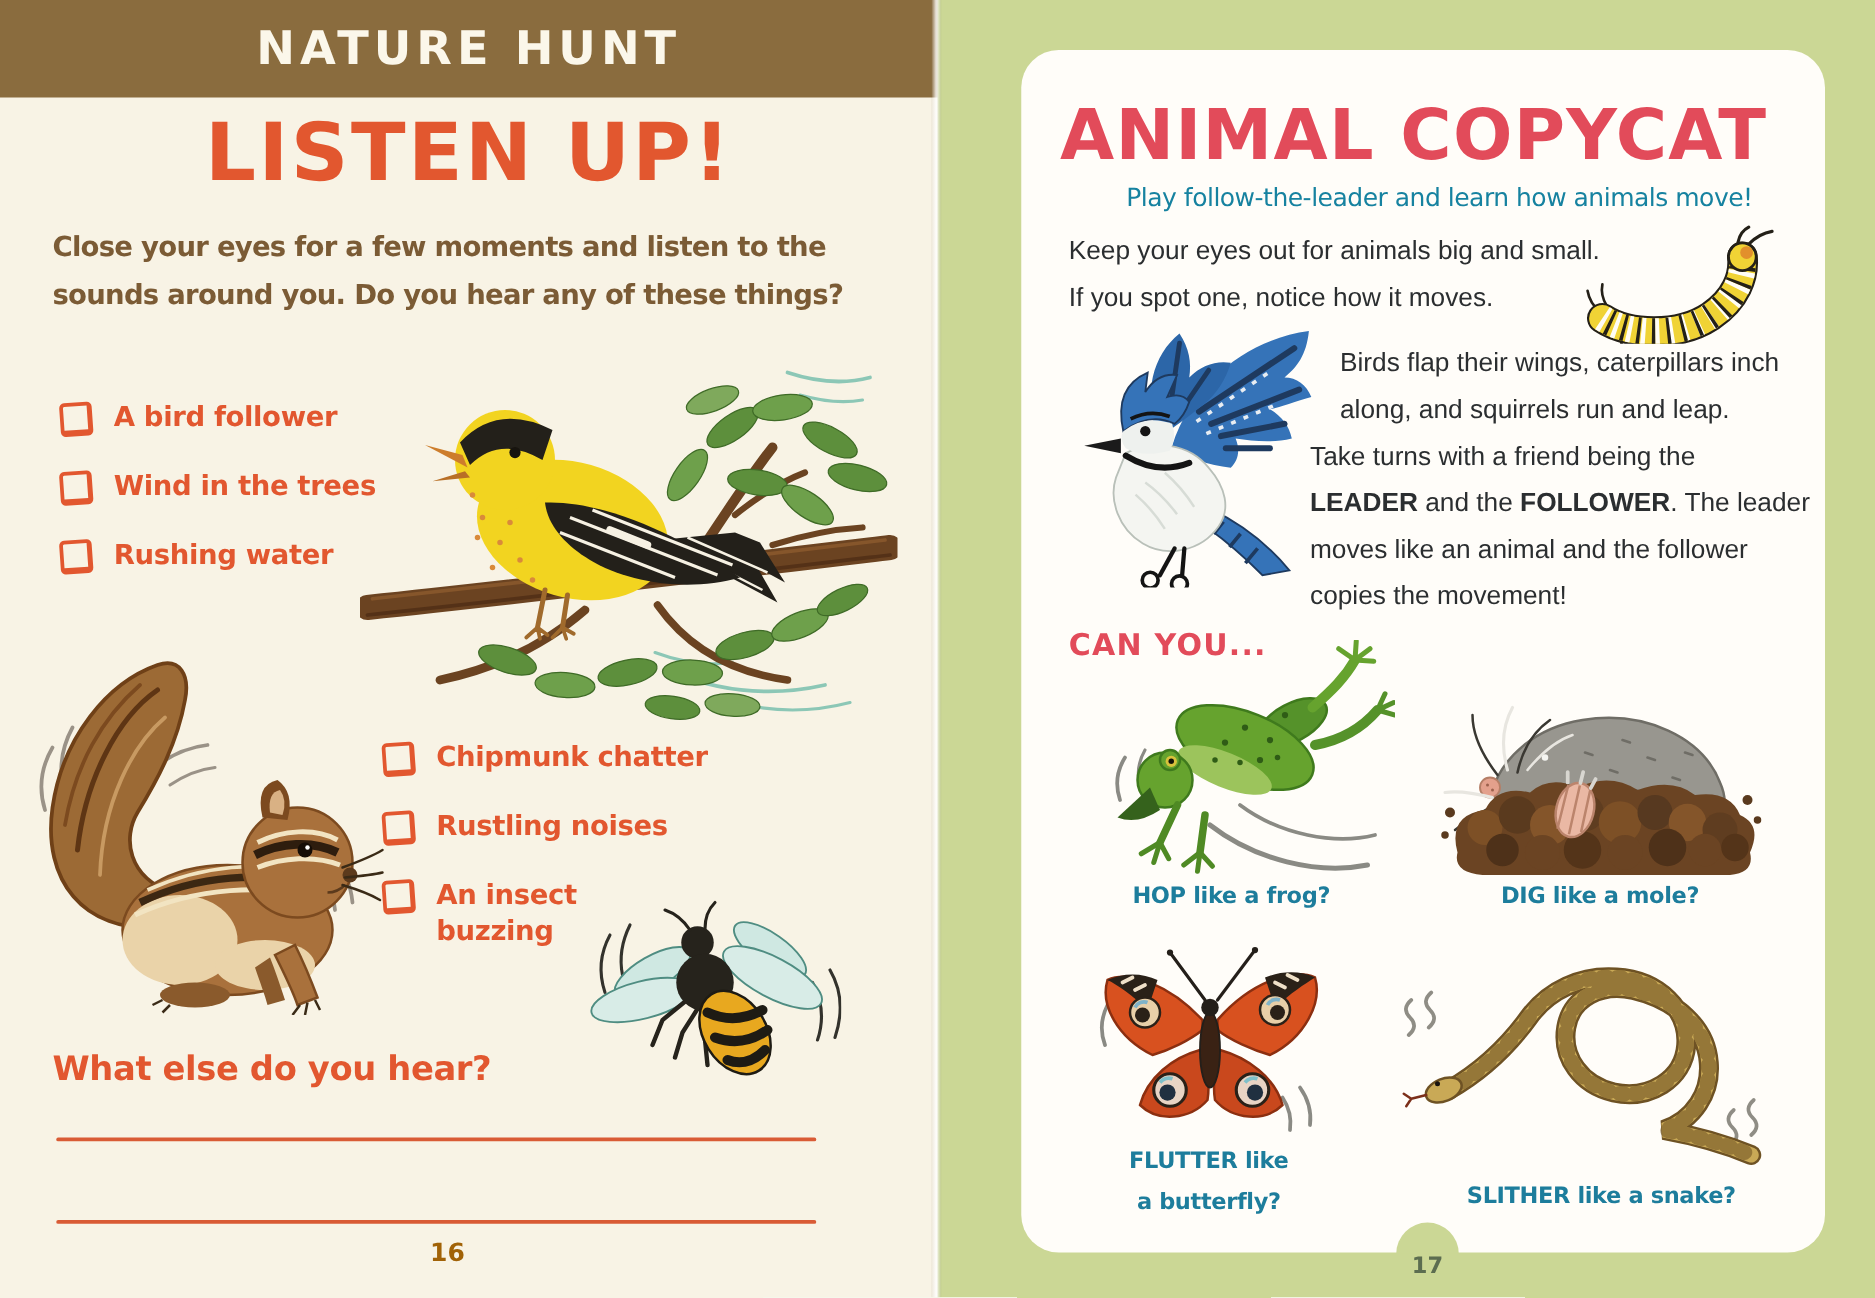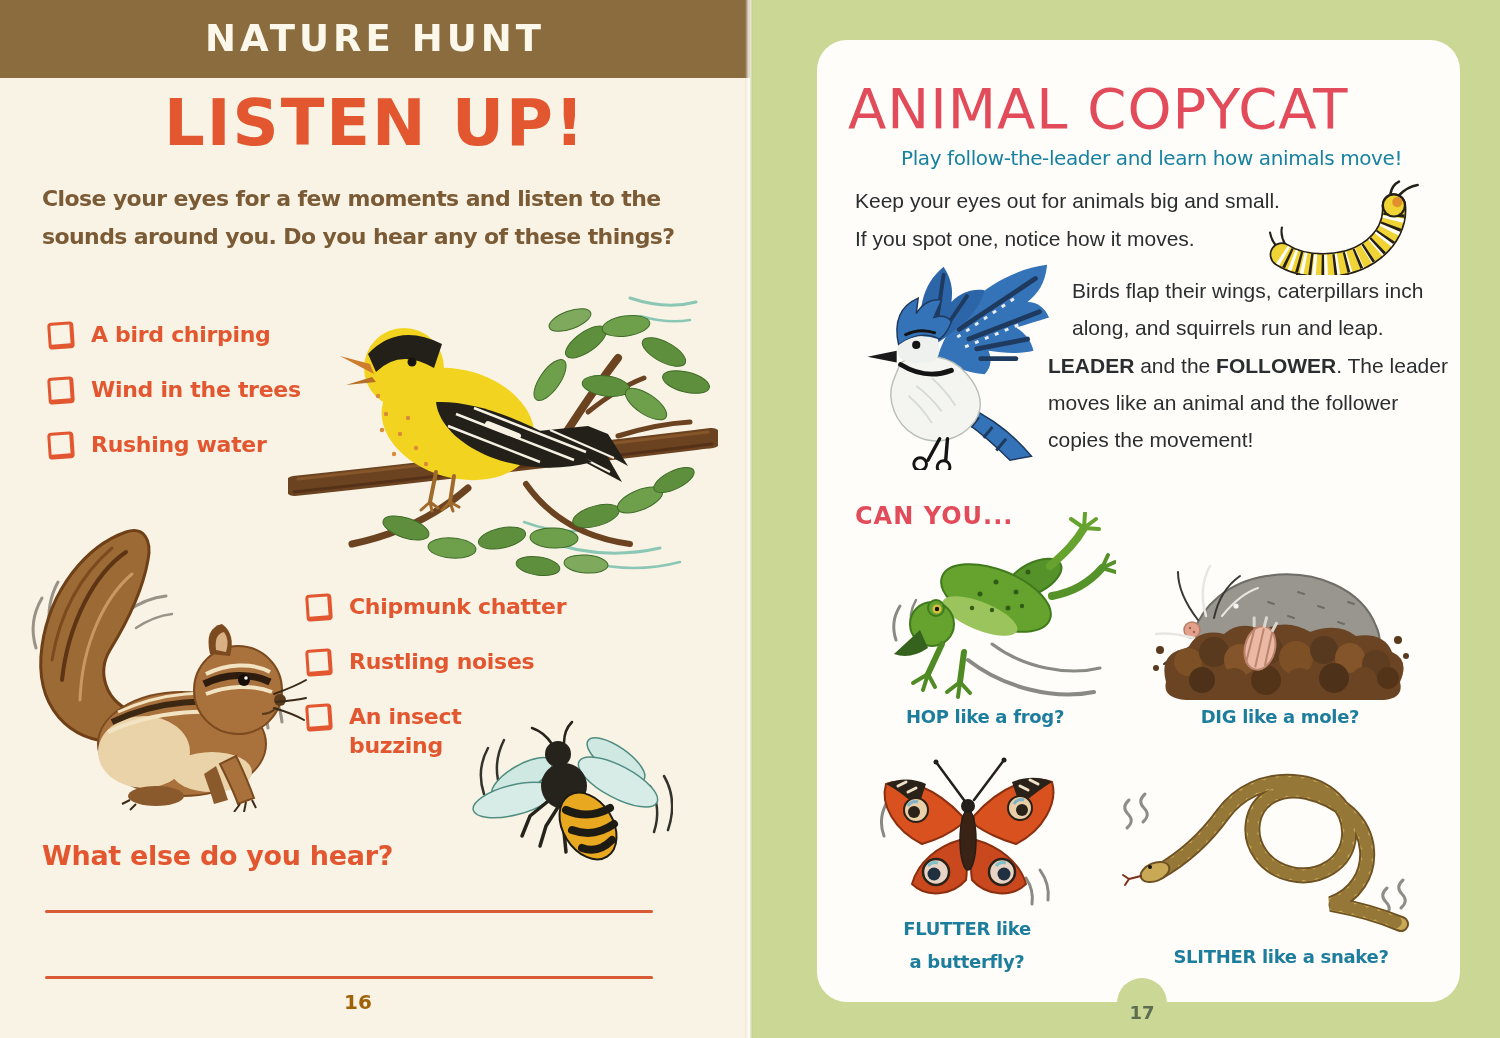--- a/index.html
+++ b/index.html
@@ -27,21 +27,21 @@
   #checklist-1{left:48px;top:320px;}
   #checklist-2{left:306px;top:592px;}
   #checklist-2 .wrapcap{width:128px;white-space:normal;}
   #prompt-left{left:42px;top:840px;color:#e2572f;font-size:27px;font-weight:800;letter-spacing:-0.3px;}
   .answer-line{left:45px;width:608px;height:3px;background:#d95b35;border-radius:2px;}
   #page-num-left{left:0;top:990px;width:716px;text-align:center;color:#a16207;font-size:20px;font-weight:700;}
 
   
   #right-page{left:750px;top:0;width:750px;height:1038px;background:#cbd795;}
   #card{left:817px;top:40px;width:643px;height:962px;background:#fffdf9;border-radius:30px;}
-  #copycat-title{left:848px;top:76px;color:#e24b5a;font-size:56px;font-weight:400;letter-spacing:1px;}
+  #copycat-title{left:848px;top:76px;color:#e24b5a;font-size:56px;font-weight:700;letter-spacing:1px;}
   #subtitle{left:901px;top:146px;color:#1682a0;font-size:20px;font-weight:400;letter-spacing:-0.4px;}
   #intro-right{left:855px;top:182px;color:#2b2e30;font-size:21px;line-height:38px;}
   .bodypara{color:#2b2e30;font-size:21px;line-height:37px;}
   #para1{left:1072px;top:272px;}
   #para2{left:1048px;top:347px;}
   .boldword{font-weight:700;}
   #can-you{left:855px;top:502px;color:#e24b5a;font-size:24px;font-weight:800;letter-spacing:1px;}
   .teal-cap{color:#1d7d9c;font-size:18px;font-weight:600;letter-spacing:-0.3px;text-align:center;line-height:33px;}
   .teal-cap b{font-weight:800;}
   #cap-hop{left:860px;top:700px;width:250px;}
@@ -65,21 +65,21 @@
     <div id="listen-title" class="abs hand nowrap">LISTEN UP!</div>
 
     <div id="intro-left" class="abs hand">
       <div class="nowrap">Close your eyes for a few moments and listen to the</div>
       <div class="nowrap">sounds around you. Do you hear any of these things?</div>
     </div>
 
     <div id="checklist-1" class="abs">
       <div class="check-row">
         <span class="check-box"></span>
-        <span class="check-label nowrap">A bird chirping</span>
+        <span class="check-label nowrap">A bird follower</span>
       </div>
       <div class="check-row">
         <span class="check-box"></span>
         <span class="check-label nowrap">Wind in the trees</span>
       </div>
       <div class="check-row">
         <span class="check-box"></span>
         <span class="check-label nowrap">Rushing water</span>
       </div>
     </div>
@@ -306,20 +306,21 @@
     <circle cx="80" cy="210" r="6.5" fill="#fffdf9" stroke="#141414" stroke-width="3"></circle>
     <circle cx="104" cy="213" r="6.5" fill="#fffdf9" stroke="#141414" stroke-width="3"></circle>
   </svg>
 
   <div id="para1" class="abs clean bodypara">
     <div class="nowrap">Birds flap their wings, caterpillars inch</div>
     <div class="nowrap">along, and squirrels run and leap.</div>
   </div>
 
   <div id="para2" class="abs clean bodypara">
+    <div class="nowrap">Take turns with a friend being the</div>
     <div class="nowrap"><span class="boldword">LEADER</span><span> and the </span><span class="boldword">FOLLOWER</span><span>. The leader</span></div>
     <div class="nowrap">moves like an animal and the follower</div>
     <div class="nowrap">copies the movement!</div>
   </div>
 
   <div id="can-you" class="abs hand nowrap">CAN YOU...</div>
 
   <svg class="abs" style="left:876px;top:512px;" width="240" height="192" viewBox="0 0 240 192">
     <g stroke="#8a8a84" fill="none" stroke-linecap="round">
       <path d="M92 148 C128 176 178 188 218 180" stroke-width="4"></path>

